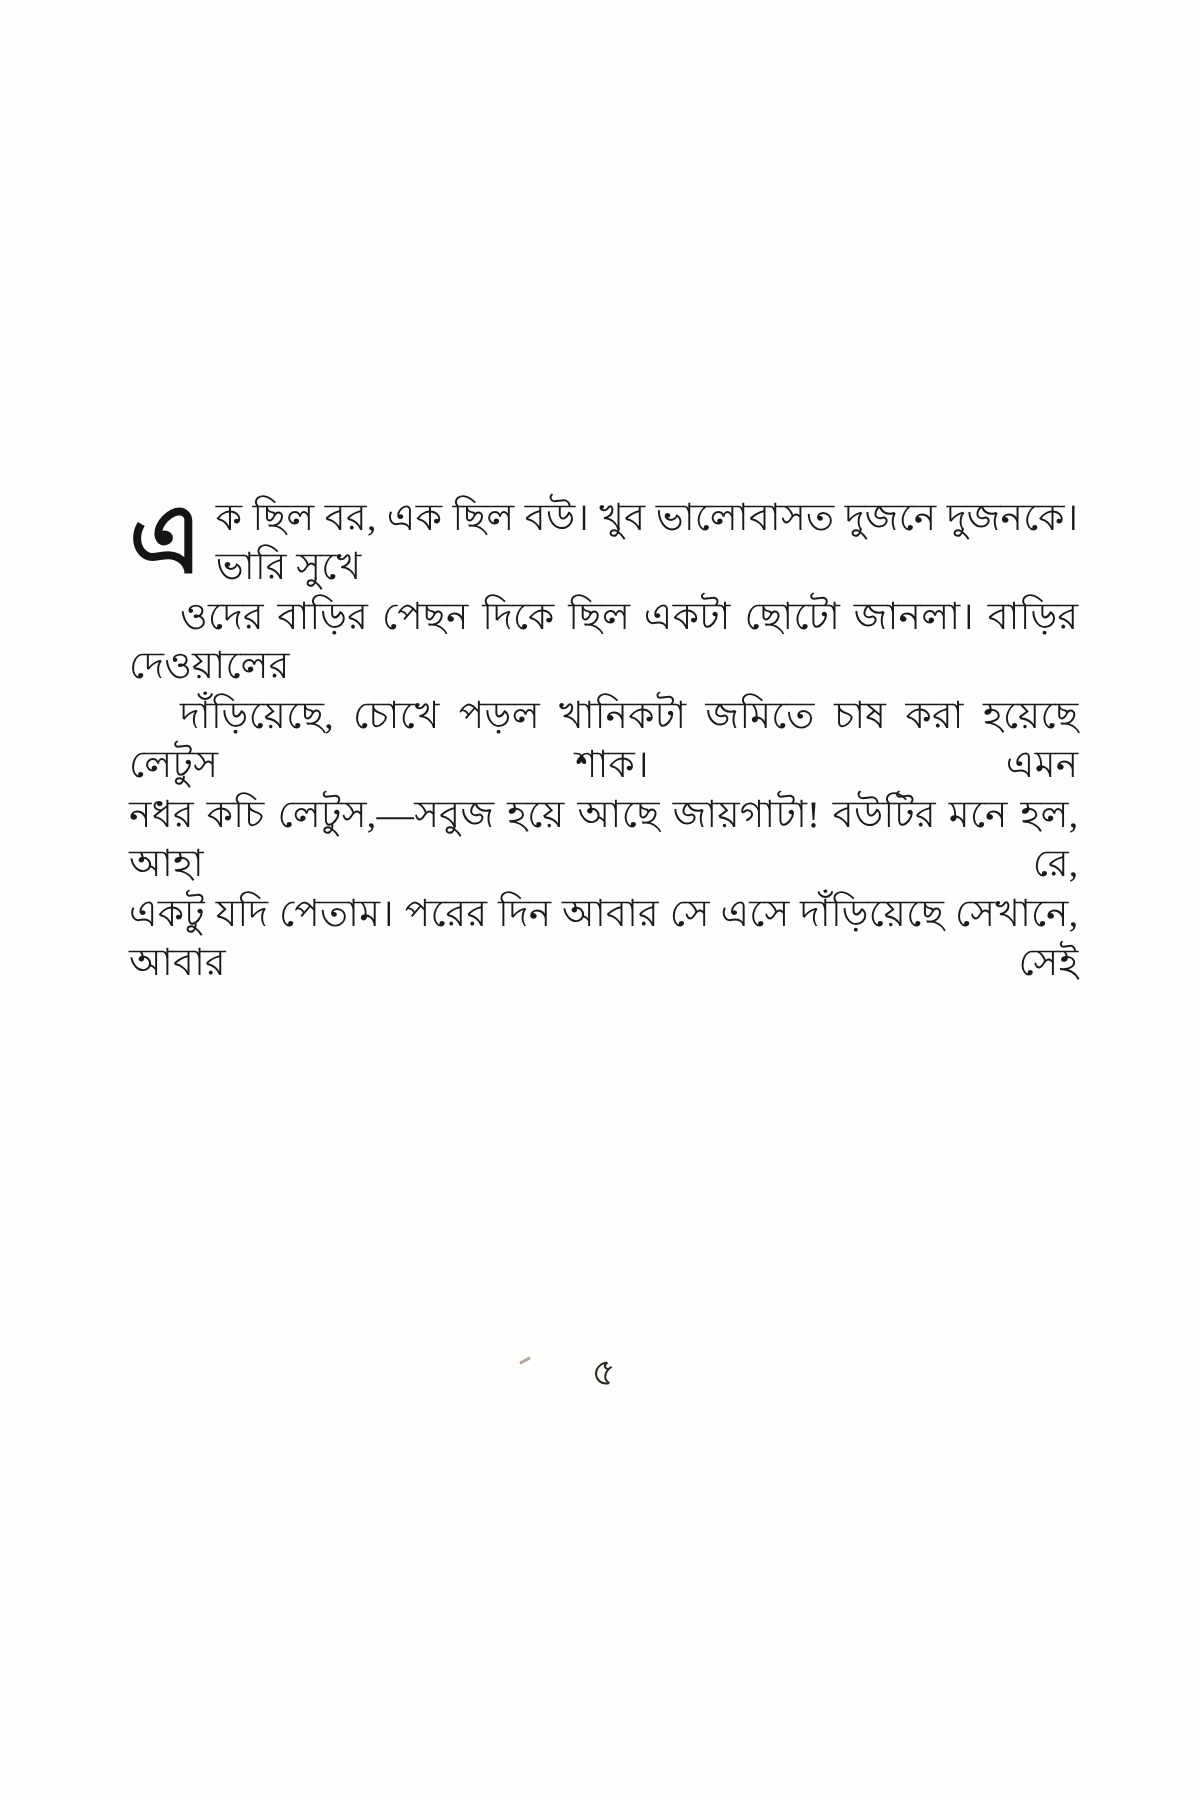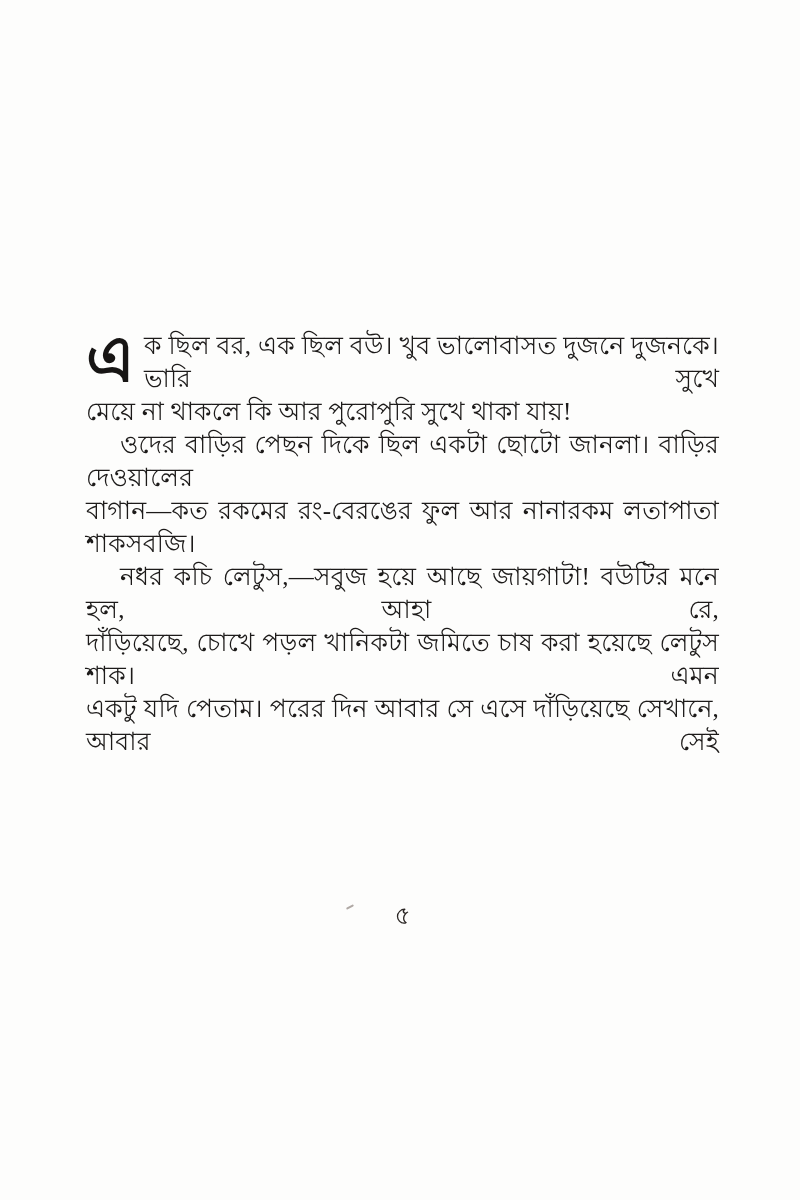--- a/index.html
+++ b/index.html
@@ -69,27 +69,25 @@
   }
 </style>
 </head>
 <body>
 
 <div class="page">
   <div class="text-block">
       <div class="para ends">
         <span class="dropcap">এ</span>
         <div class="line">ক ছিল বর, এক ছিল বউ। খুব ভালোবাসত দুজনে দুজনকে। ভারি সুখে</div>
-        <div class="line">মেয়ে না থাকলে কি আর পুরোপুরি সুখে থাকা যায়!</div>
       </div>
       <div class="para indent ends">
         <div class="line">ওদের বাড়ির পেছন দিকে ছিল একটা ছোটো জানলা। বাড়ির দেওয়ালের</div>
-        <div class="line">বাগান—কত রকমের রং-বেরঙের ফুল আর নানারকম লতাপাতা শাকসবজি।</div>
       </div>
       <div class="para indent">
+        <div class="line">দাঁড়িয়েছে, চোখে পড়ল খানিকটা জমিতে চাষ করা হয়েছে লেটুস শাক। এমন</div>
         <div class="line">নধর কচি লেটুস,—সবুজ হয়ে আছে জায়গাটা! বউটির মনে হল, আহা রে,</div>
-        <div class="line">দাঁড়িয়েছে, চোখে পড়ল খানিকটা জমিতে চাষ করা হয়েছে লেটুস শাক। এমন</div>
         <div class="line">একটু যদি পেতাম। পরের দিন আবার সে এসে দাঁড়িয়েছে সেখানে, আবার সেই</div>
       </div>
     </div>
   <div class="scan-speck"></div>
   <div class="page-number">৫</div>
 </div>
 
 </body></html>

